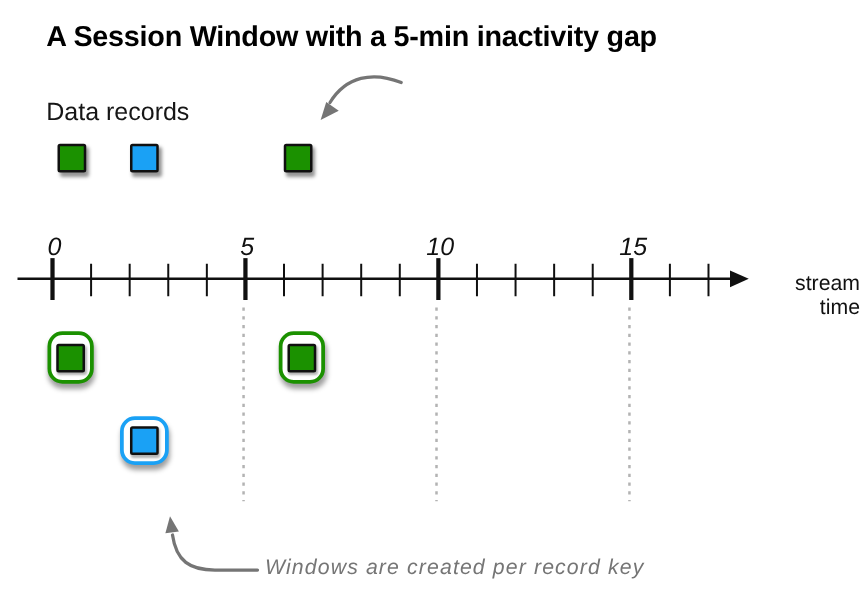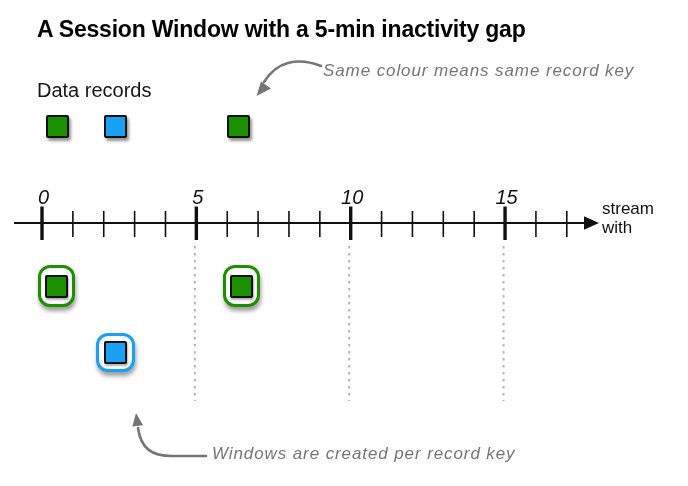--- a/index.html
+++ b/index.html
@@ -3,46 +3,45 @@
 <meta charset="utf-8">
 <style>
   html,body{margin:0;padding:0;}
   body{width:688px;height:486px;background:#ffffff;font-family:"Liberation Sans",sans-serif;position:relative;overflow:hidden;}
   .stage{position:absolute;left:0;top:0;width:688px;height:486px;}
   .title{position:absolute;left:37px;top:16px;font-size:23px;font-weight:bold;color:#000;white-space:nowrap;letter-spacing:-0.2px;}
   .records-label{position:absolute;left:37px;top:79px;font-size:20px;color:#161616;white-space:nowrap;}
   .hand{position:absolute;font-style:italic;color:#757575;font-size:17px;letter-spacing:0.9px;white-space:nowrap;}
   .hand.top{left:323px;top:61px;}
   .hand.bottom{left:212px;top:444px;font-style:italic;}
-  .stream-label{position:absolute;left:602px;top:199px;width:86px;text-align:left;font-size:17px;line-height:19px;color:#111;}
+  .stream-label{position:absolute;left:602px;top:217px;width:86px;text-align:right;font-size:17px;line-height:19px;color:#111;}
   .sq{position:absolute;width:19px;height:19px;border:2.5px solid #101010;border-radius:2px;box-shadow:2px 3px 3px rgba(0,0,0,0.42);box-sizing:content-box;}
   .sq.green{background:var(--green);}
   .sq.blue{background:var(--blue);}
   .window{position:absolute;background:#fff;border-radius:12px;display:flex;align-items:center;justify-content:center;box-shadow:1px 4px 4px rgba(0,0,0,0.38);box-sizing:content-box;}
   .window .sq{position:static;box-shadow:1px 2px 2px rgba(0,0,0,0.30);}
   .window.green{border:3px solid var(--green);width:31px;height:36px;}
   .window.blue{border:3px solid var(--blue);width:33px;height:33px;}
   svg{position:absolute;left:0;top:0;}
   svg text{font-family:"Liberation Sans",sans-serif;font-style:italic;font-size:20px;fill:#111;}
 </style>
 </head>
 <body>
 
 <div class="stage">
 
   <div class="title">A Session Window with a 5-min inactivity gap</div>
 
   <div class="records-label">Data records</div>
 
-  <div class="hand top">Same colour means same record key</div>
   <div class="hand bottom">Windows are created per record key</div>
 
   <div class="stream-label">
     <span>stream</span><br>
-    <span>with</span>
+    <span>time</span>
   </div>
 
   <svg width="688" height="486">
     <g id="dotted">
         <line x1="194.85" x2="194.85" y1="246" y2="401" stroke="#b3b3b3" stroke-width="2" stroke-dasharray="2.5 4.5"></line>
         <line x1="349.2" x2="349.2" y1="246" y2="401" stroke="#b3b3b3" stroke-width="2" stroke-dasharray="2.5 4.5"></line>
         <line x1="503.55" x2="503.55" y1="246" y2="401" stroke="#b3b3b3" stroke-width="2" stroke-dasharray="2.5 4.5"></line>
       </g>
     <line x1="14" y1="223" x2="586" y2="223" stroke="#101010" stroke-width="2"></line>
     <polygon points="599,223 584,216.3 584,229.7" fill="#101010"></polygon>

